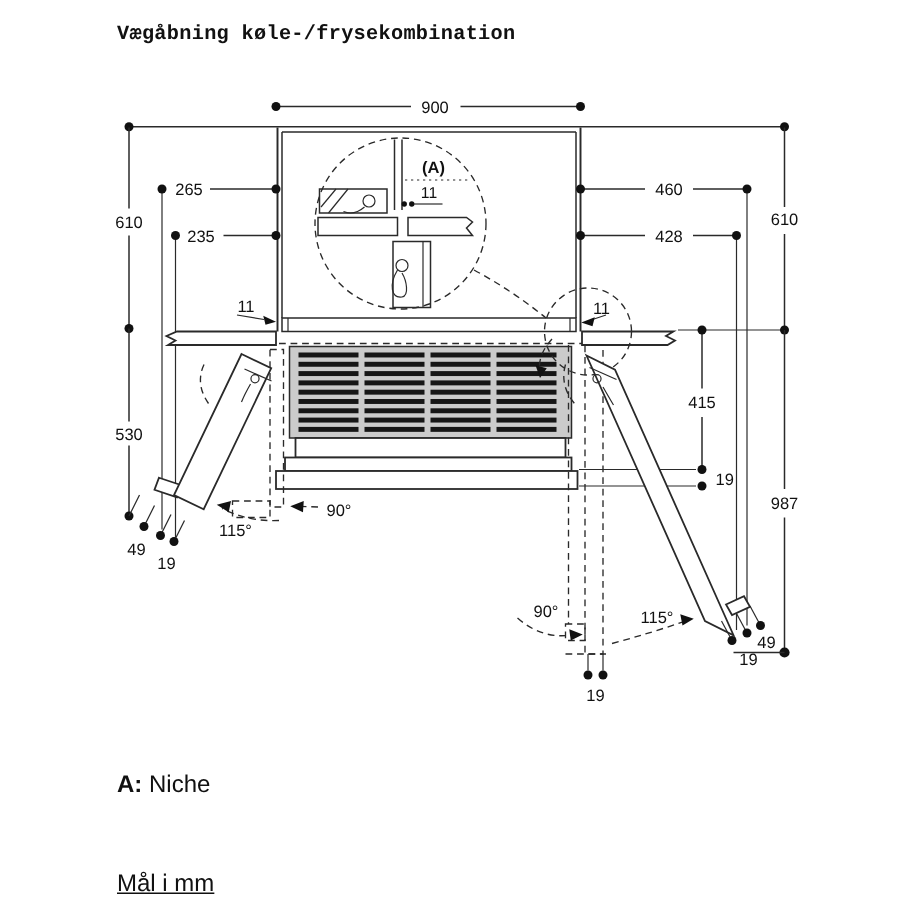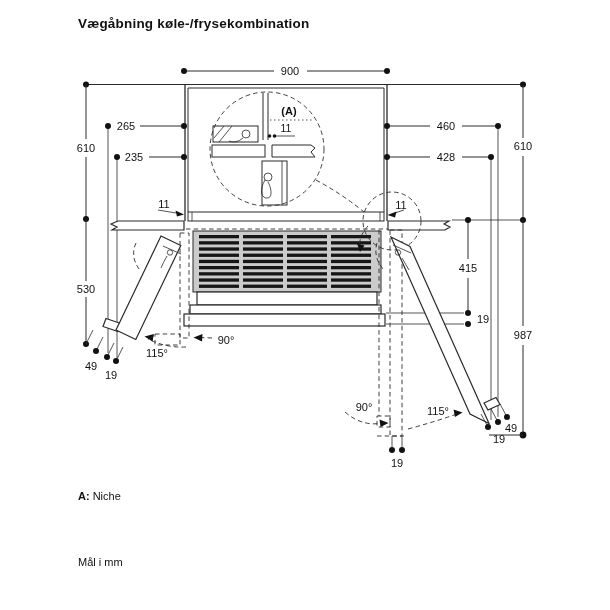--- a/index.html
+++ b/index.html
@@ -1,24 +1,24 @@
 <!DOCTYPE html>
 <html><head>
 <meta charset="utf-8">
 <style>
   html,body{margin:0;padding:0;background:#fff;}
   #page{position:relative;width:610px;height:610px;background:#ffffff;
         font-family:"Liberation Sans","DejaVu Sans",sans-serif;color:#111;overflow:hidden;}
-  #title{position:absolute;left:78px;top:16px;font-size:13.5px;font-weight:bold;letter-spacing:.2px;}
+  #title{position:absolute;left:78px;top:16px;font-size:13.5px;font-weight:bold;letter-spacing:.2px;font-family:Liberation Mono, monospace;}
   #diagram{position:absolute;left:0;top:0;}
-  .note{position:absolute;font-size:11px;line-height:16px;color:#111;}
+  .note{position:absolute;font-size:16px;line-height:16px;color:#111;margin-top:28px;}
   #note-a{left:78px;top:488px;}
   #note-a b{font-weight:bold;}
   #note-body{left:78px;top:511px;width:424px;}
-  #note-units{left:78px;top:554px;}
+  #note-units{left:78px;top:554px;text-decoration:underline;}
   svg text{font-family:"Liberation Sans","DejaVu Sans",sans-serif;font-size:11px;fill:#111;}
   svg text.sm{font-size:10.5px;}
   svg text.bold{font-weight:bold;}
   .ln{stroke:#2a2a2a;stroke-width:1;fill:none;}
   .thin{stroke:#2a2a2a;stroke-width:.8;fill:none;}
   .thick{stroke:#2a2a2a;stroke-width:1.3;fill:none;}
   .wh{fill:#ffffff;stroke:#2a2a2a;stroke-width:1.2;}
   .dash{stroke:#2a2a2a;stroke-width:.9;fill:none;stroke-dasharray:4.5 3.2;}
   .dot{fill:#111;}
   .arr{fill:#111;stroke:none;}

